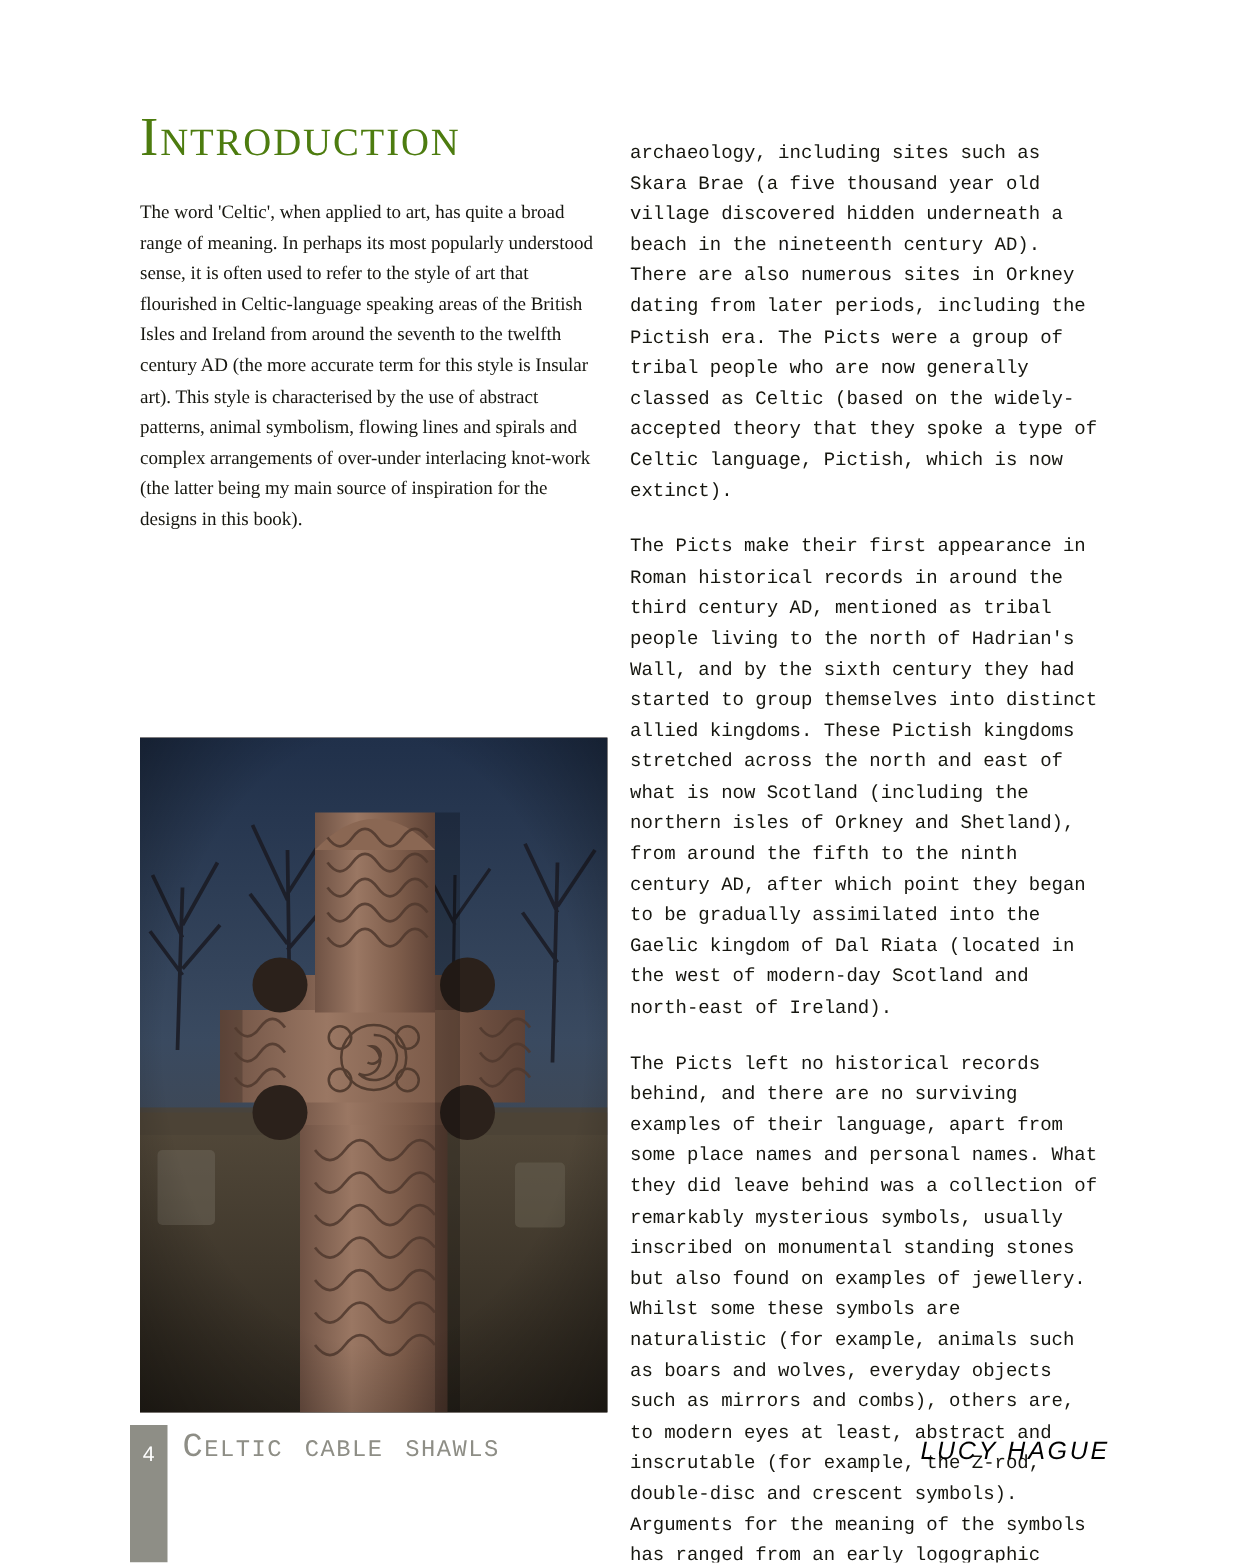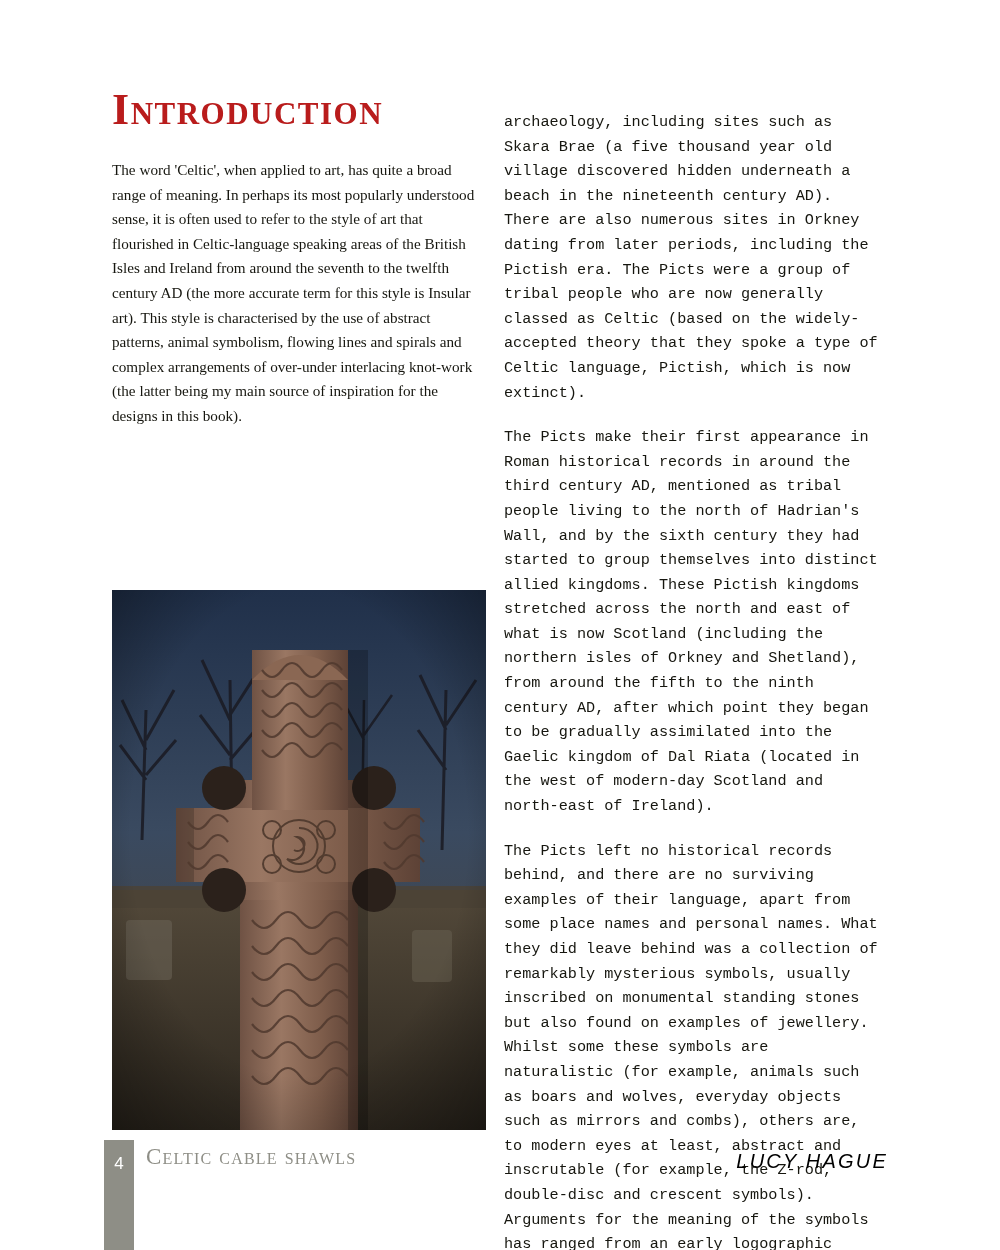--- a/index.html
+++ b/index.html
@@ -31,23 +31,23 @@
     width: 374px;
   }
   .col-left  { left: 112px; }
   .col-right { left: 504px; top: 110px; width: 376px; font-family: Liberation Mono, monospace; }
 
   .page-title {
     font-family: "Liberation Serif", serif;
     font-size: 44px;
     line-height: 1;
     letter-spacing: 1.5px;
-    color: #b91c1c;
+    color: #4d7c0f;
     margin: 0 0 26px 0;
-    font-weight: bold;
+    font-weight: normal;
     font-variant: small-caps;
     text-transform: lowercase;
   }
   .page-title::first-letter { text-transform: uppercase; }
 
   p.body {
     font-size: 15.2px;
     line-height: 24.6px;
     margin: 0 0 20px 0;
     text-align: left;
@@ -91,26 +91,26 @@
     width: 30px;
     text-align: center;
     font-size: 17px;
     color: #ffffff;
     font-family: "Liberation Sans", sans-serif;
   }
   .footer-title {
     position: absolute;
     left: 146px;
     top: 4px;
-    font-size: 23px;
+    font-size: 27px;
     letter-spacing: 1.2px;
     color: #8e8e86;
     font-variant: small-caps;
     text-transform: lowercase;
-    font-family: Liberation Serif, serif;
+    font-family: Liberation Mono, monospace;
   }
   .footer-title::first-letter { text-transform: uppercase; }
   .footer-author {
     position: absolute;
     right: 112px;
     top: 10px;
     font-size: 20px;
     letter-spacing: 2.2px;
     color: #000000;
     font-family: "Liberation Sans", sans-serif;

